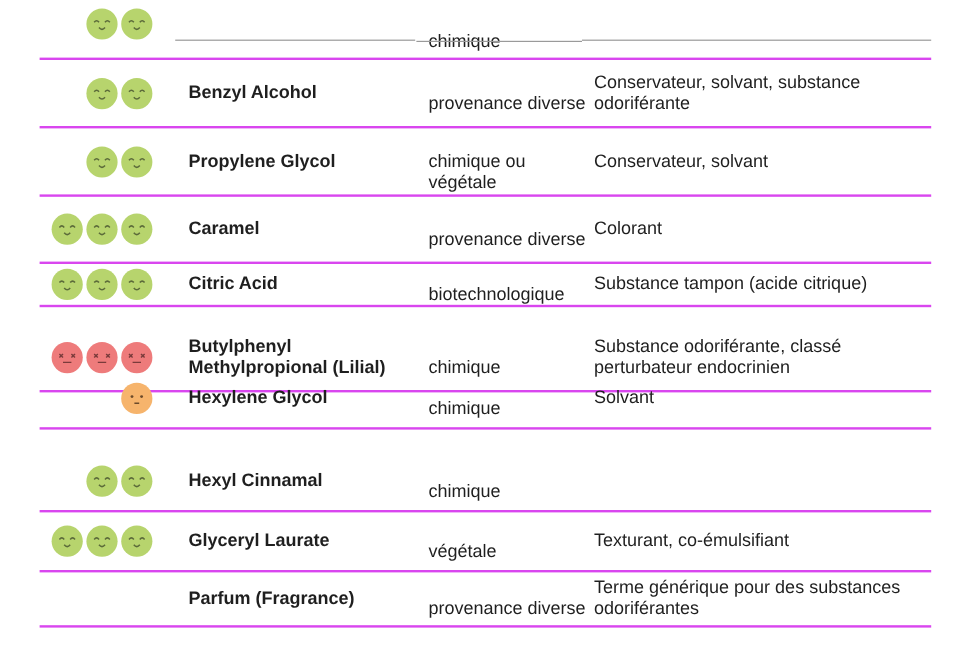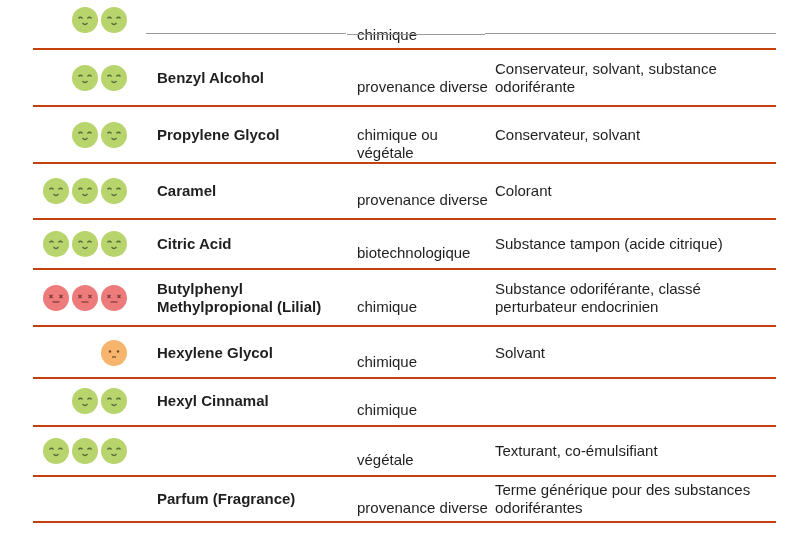--- a/index.html
+++ b/index.html
@@ -1,20 +1,20 @@
 <!DOCTYPE html>
 <html><head>
   <meta charset="utf-8">
   <style>
     html, body { margin: 0; padding: 0; background: #ffffff; }
     body { width: 809px; height: 558px; position: relative; overflow: hidden;
       font-family: "Liberation Sans", "DejaVu Sans", sans-serif; color: #1f1f1f; }
     .top-row { position: absolute; left: 33px; top: 0; width: 743px; height: 49px; }
     .top-line { position: absolute; top: 33px; height: 1px; background: #9a9a9a; }
-    .row { position: absolute; left: 33px; width: 743px; border-bottom: 2px solid #c2410c; box-sizing: border-box; }
+    .row { position: absolute; left: 33px; width: 743px; border-bottom: 2px solid #d946ef; box-sizing: border-box; }
     .cell { position: absolute; top: 0; bottom: 0; display: flex; align-items: center; font-size: 15px; line-height: 18px; }
     .c-icons { left: 0; width: 94px; justify-content: flex-end; }
     .c-name { left: 124px; width: 190px; font-weight: bold; }
     .c-origin { left: 324px; width: 136px; margin-top: 18px; }
     .c-func { left: 462px; width: 281px; }
     .face { width: 26px; height: 26px; border-radius: 50%; margin-left: 3px; position: relative; flex: none; }
     .face svg { position: absolute; left: 0; top: 0; }
   </style>
 </head>
 <body>
@@ -107,21 +107,21 @@
             <path d="M6.5 11.5 q2 -2.5 4 0" stroke="#5c6b3a" stroke-width="1.3" fill="none"></path>
             <path d="M15.5 11.5 q2 -2.5 4 0" stroke="#5c6b3a" stroke-width="1.3" fill="none"></path>
             <path d="M10.5 16 q2.5 3 5 0" stroke="#5c6b3a" stroke-width="1.3" fill="none"></path>
           </svg>
         </span>
       </div>
       <div class="cell c-name">Caramel</div>
       <div class="cell c-origin">provenance diverse</div>
       <div class="cell c-func">Colorant</div>
     </div>
-    <div class="row" style="top: 220px; height: 50px;">
+    <div class="row" style="top: 220px; height: 36px;">
       <div class="cell c-icons">
         <span class="face" style="background: rgb(183, 212, 109);">
           <svg width="26" height="26" viewBox="0 0 26 26">
             <path d="M6.5 11.5 q2 -2.5 4 0" stroke="#5c6b3a" stroke-width="1.3" fill="none"></path>
             <path d="M15.5 11.5 q2 -2.5 4 0" stroke="#5c6b3a" stroke-width="1.3" fill="none"></path>
             <path d="M10.5 16 q2.5 3 5 0" stroke="#5c6b3a" stroke-width="1.3" fill="none"></path>
           </svg>
         </span>
         <span class="face" style="background: rgb(183, 212, 109);">
           <svg width="26" height="26" viewBox="0 0 26 26">
@@ -163,21 +163,21 @@
             <path d="M6.5 10 l3 3 M9.5 10 l-3 3" stroke="#7a3b3b" stroke-width="1.2"></path>
             <path d="M16.5 10 l3 3 M19.5 10 l-3 3" stroke="#7a3b3b" stroke-width="1.2"></path>
             <path d="M9.5 17 h7" stroke="#7a3b3b" stroke-width="1.2"></path>
           </svg>
         </span>
       </div>
       <div class="cell c-name">Butylphenyl Methylpropional (Lilial)</div>
       <div class="cell c-origin">chimique</div>
       <div class="cell c-func">Substance odoriférante, classé perturbateur endocrinien</div>
     </div>
-    <div class="row" style="top: 329px; height: 50px;">
+    <div class="row" style="top: 308px; height: 50px;">
       <div class="cell c-icons">
         <span class="face" style="background: rgb(246, 180, 108);">
           <svg width="26" height="26" viewBox="0 0 26 26">
             <circle cx="9" cy="11.5" r="1.2" fill="#6b4a2a"></circle>
             <circle cx="17" cy="11.5" r="1.2" fill="#6b4a2a"></circle>
             <path d="M11 17 h4" stroke="#6b4a2a" stroke-width="1.2"></path>
           </svg>
         </span>
       </div>
       <div class="cell c-name">Hexylene Glycol</div>
@@ -221,20 +221,21 @@
           </svg>
         </span>
         <span class="face" style="background: rgb(183, 212, 109);">
           <svg width="26" height="26" viewBox="0 0 26 26">
             <path d="M6.5 11.5 q2 -2.5 4 0" stroke="#5c6b3a" stroke-width="1.3" fill="none"></path>
             <path d="M15.5 11.5 q2 -2.5 4 0" stroke="#5c6b3a" stroke-width="1.3" fill="none"></path>
             <path d="M10.5 16 q2.5 3 5 0" stroke="#5c6b3a" stroke-width="1.3" fill="none"></path>
           </svg>
         </span>
       </div>
+      <div class="cell c-name">Glyceryl Laurate</div>
       <div class="cell c-origin">végétale</div>
       <div class="cell c-func">Texturant, co-émulsifiant</div>
     </div>
     <div class="row" style="top: 477px; height: 46px;">
       <div class="cell c-icons"></div>
       <div class="cell c-name">Parfum (Fragrance)</div>
       <div class="cell c-origin">provenance diverse</div>
       <div class="cell c-func">Terme générique pour des substances odoriférantes</div>
     </div>
   </div>

